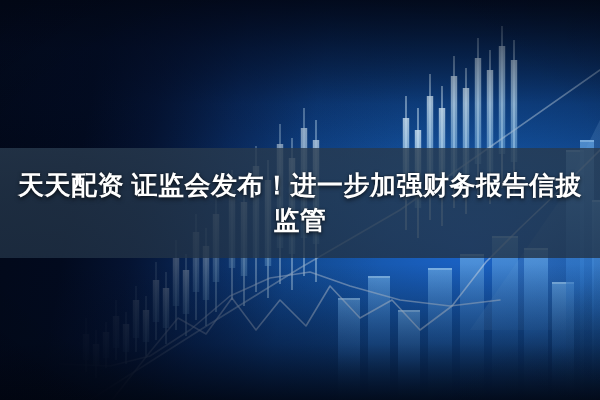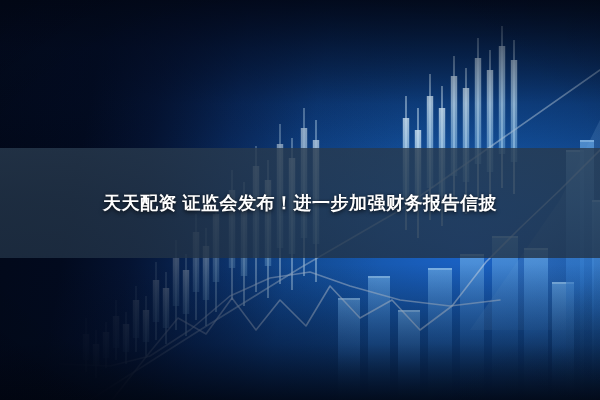--- a/index.html
+++ b/index.html
@@ -37,21 +37,21 @@
 
   
   .band{
     position:absolute;left:0;right:0;top:148px;height:110px;
     background:linear-gradient(180deg, rgba(40,58,78,0.80) 0%, rgba(36,54,74,0.78) 50%, rgba(33,50,70,0.80) 100%);
     display:flex;flex-direction:column;align-items:center;justify-content:center;
   }
   .headline{
     color:#ffffff;
     font-weight:bold;
-    font-size:18px;
+    font-size:26px;
     line-height:1.35;
     letter-spacing:0.5px;
     text-align:center;
     text-shadow:0 2px 4px rgba(0,0,0,0.60), 0 0 2px rgba(0,0,0,0.55);
     padding:0 10px;
     white-space:nowrap;
   }
   .headline.l2{white-space:normal;}
 </style>
 </head>
@@ -176,15 +176,16 @@
         <polyline points="90,400 200,330 300,268 400,210 500,140 600,70" stroke="#aec4d8" stroke-width="1.6" stroke-opacity="0.55" stroke-linejoin="round" stroke-linecap="round" fill="none"></polyline>
       </g>
   </svg>
 
   <div class="bg-left-fade"></div>
   <div class="bg-top-fade"></div>
   <div class="bg-vignette"></div>
 
   <div class="band">
     <div class="headline">天天配资 证监会发布！进一步加强财务报告信披</div>
+    <div class="headline l2">监管</div>
   </div>
 
 </div>
 
 </body></html>

